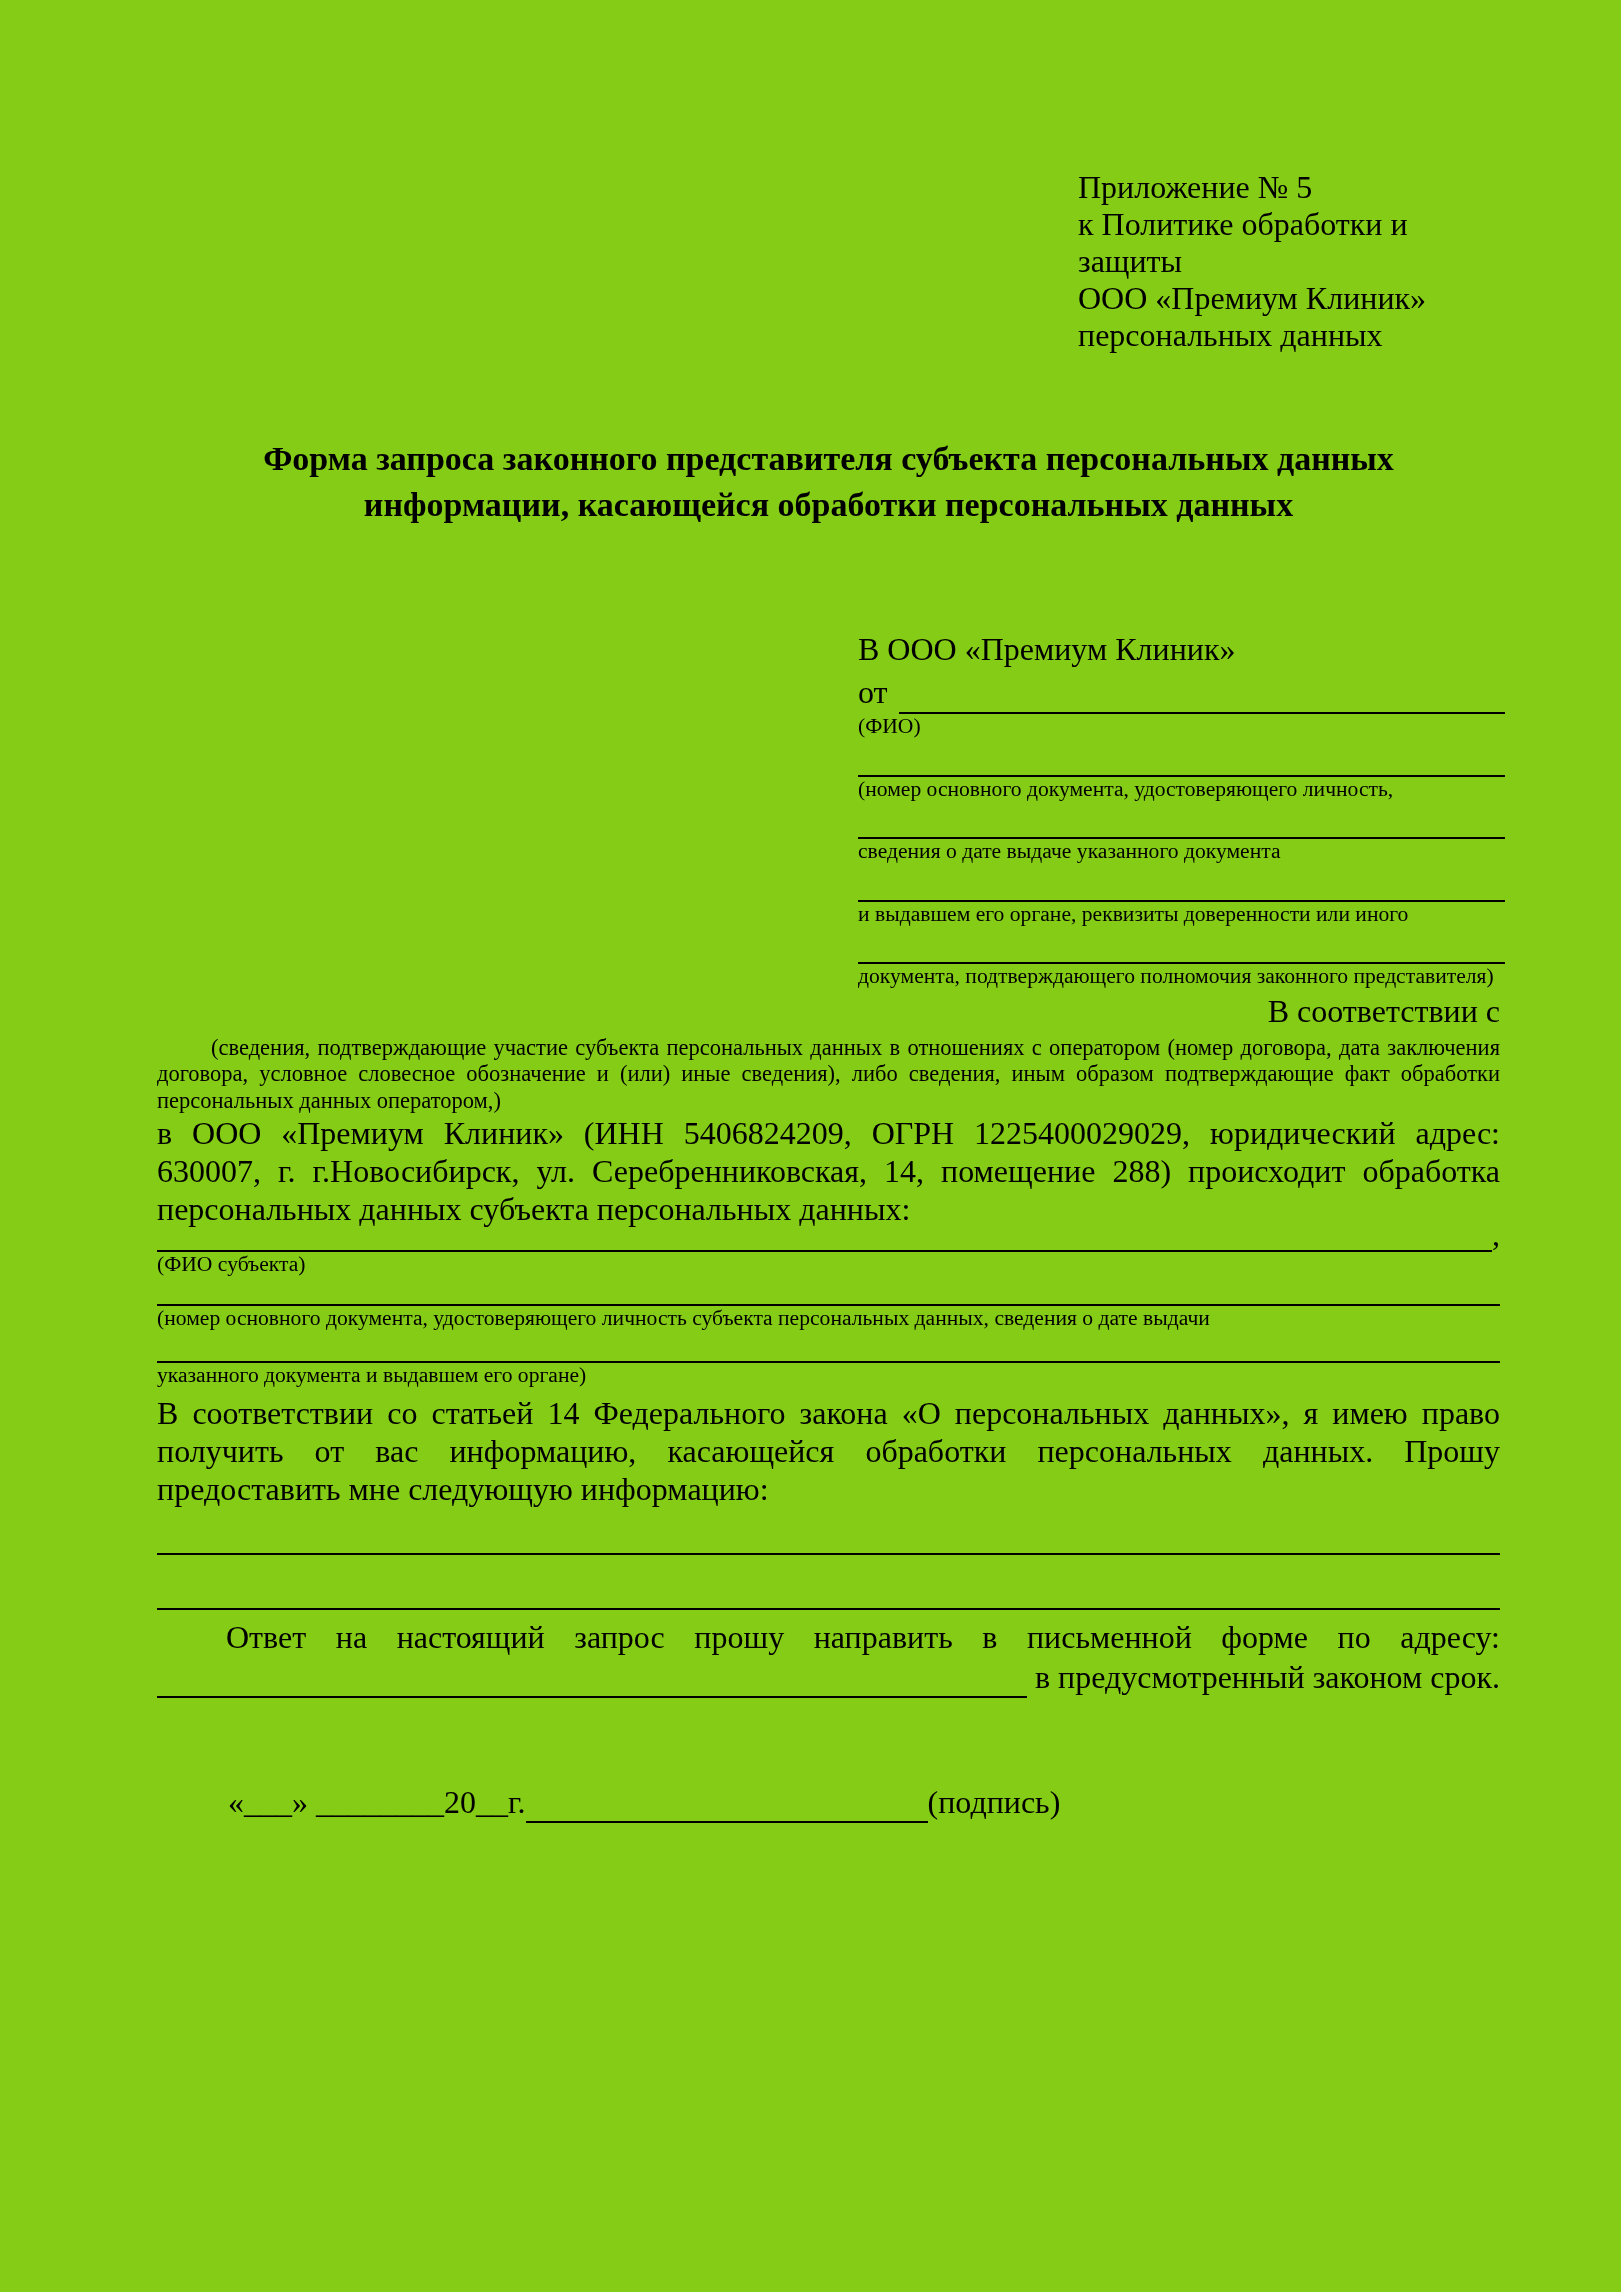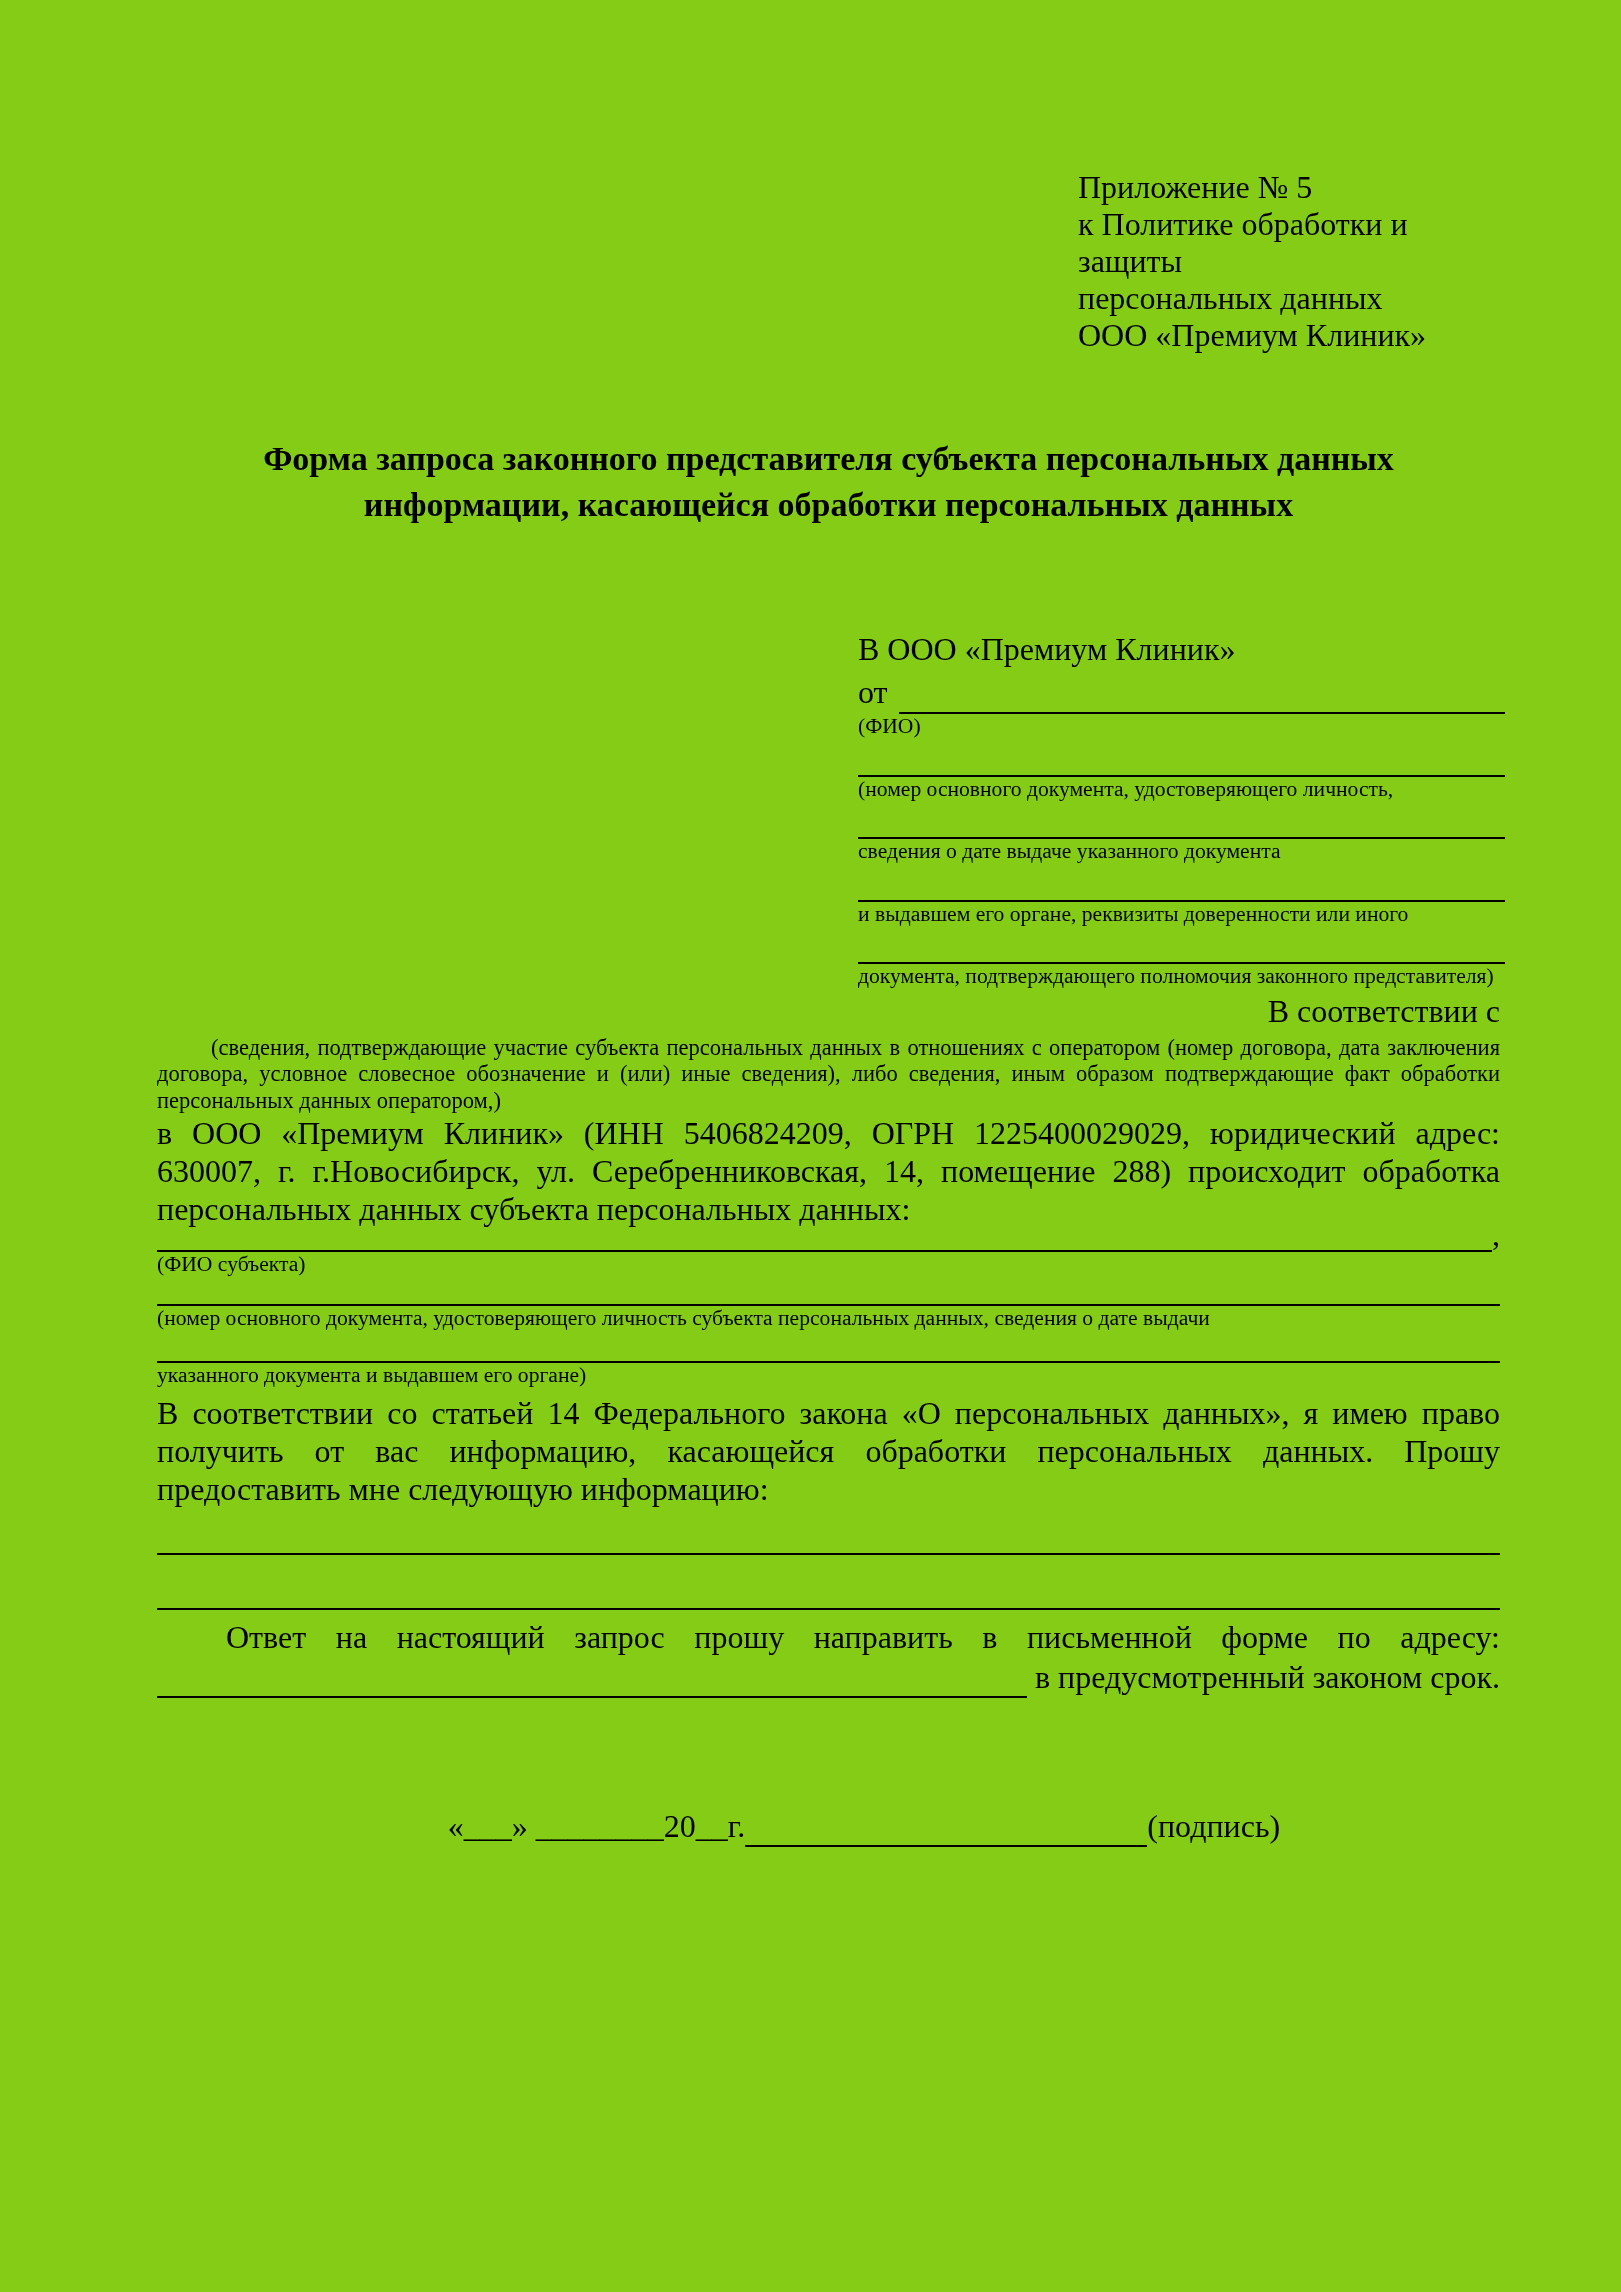--- a/index.html
+++ b/index.html
@@ -114,42 +114,42 @@
   .answer-line {
     display: flex;
     align-items: flex-end;
     font-size: 32px;
     line-height: 41px;
   }
   .answer-line .fill { width: 870px; border-bottom: 2.9px solid #000; }
   .answer-line .suffix { flex: 1; text-align: right; }
 
   .footer-row {
-    margin-top: 108px;
-    display: flex;
-    justify-content: center;
+    margin-top: 84px;
+    display: flex;
+    justify-content: flex-start;
     align-items: flex-end;
     font-size: 32px;
     line-height: 41px;
   }
   .footer-date { margin-left: 71px; }
   .footer-sig { display: flex; align-items: flex-end; }
   .footer-sig .fill { width: 402px; border-bottom: 2.9px solid #000; }
 </style>
 </head>
 <body>
 
 <div class="page">
   <div class="content">
 
     <div class="apx-header">
       <div>Приложение № 5</div>
       <div>к Политике обработки и защиты</div>
+      <div>ООО «Премиум Клиник»</div>
       <div>персональных данных</div>
-      <div>ООО «Премиум Клиник»</div>
     </div>
 
     <div class="doc-title">Форма запроса законного представителя субъекта персональных данных информации, касающейся обработки персональных данных</div>
 
     <div class="addr-block">
       <div>В ООО «Премиум Клиник»</div>
       <div class="addr-from">
         <span>от</span>
         <span class="fill"></span>
       </div>

